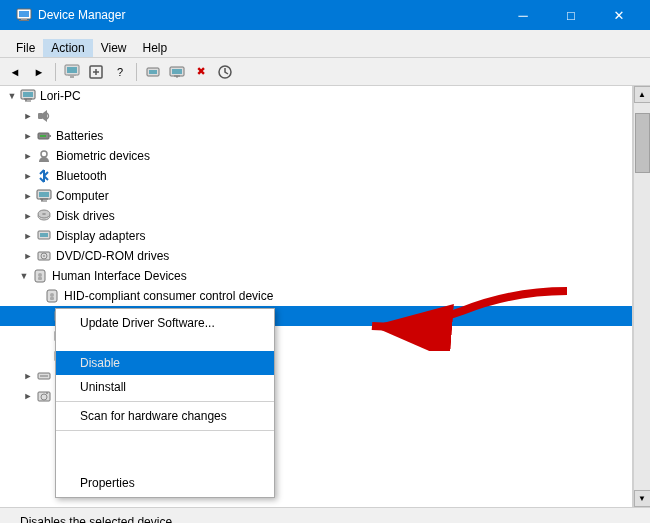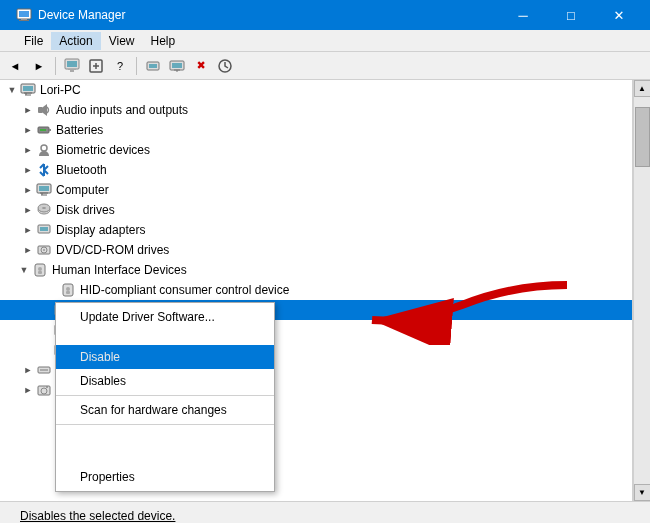--- a/index.html
+++ b/index.html
@@ -50,23 +50,23 @@
       cursor: pointer;
       display: flex;
       align-items: center;
       justify-content: center;
     }
 
     
     .menu-bar {
       background: #f0f0f0;
       display: flex;
-      height: 22px;
-      align-items: center;
-      padding: 0 16px;
+      height: 28px;
+      align-items: flex-end;
+      padding: 0 8px;
       border-bottom: 1px solid #d0d0d0;
     }
     .menu-item {
       padding: 2px 8px;
       cursor: pointer;
       font-size: 12px;
     }
     .menu-item.active { background: #c5dcf0; }
 
     
@@ -318,21 +318,20 @@
 
     <div class="tree-item" style="padding-left: 20px;">
       <span class="expand-icon">►</span>
       <span class="item-icon">
         <svg width="16" height="16" viewBox="0 0 16 16">
           <rect x="2" y="5" width="5" height="6" rx="1" fill="#888"></rect>
           <path d="M7 5l4-3v12l-4-3" fill="#888"></path>
           <path d="M11 5c1 1 1.5 2 1.5 3s-.5 2-1.5 3" stroke="#888" stroke-width="1.5" fill="none"></path>
         </svg>
       </span>
-      <span class="item-label">Audio inputs and outputs</span>
     </div>
 
     <div class="tree-item" style="padding-left: 20px;">
       <span class="expand-icon">►</span>
       <span class="item-icon">
         <svg width="16" height="16" viewBox="0 0 16 16">
           <rect x="2" y="5" width="11" height="6" rx="1" fill="#888" stroke="#666" stroke-width="1"></rect>
           <rect x="13" y="7" width="2" height="2" fill="#888"></rect>
           <rect x="4" y="7" width="6" height="2" fill="#4a4"></rect>
         </svg>
@@ -413,21 +412,21 @@
       <span class="item-icon">
         <svg width="16" height="16" viewBox="0 0 16 16">
           <rect x="3" y="2" width="10" height="12" rx="2" fill="#ddd" stroke="#777" stroke-width="1"></rect>
           <circle cx="8" cy="7" r="2" fill="#aaa"></circle>
           <rect x="6" y="9" width="4" height="3" rx="1" fill="#aaa"></rect>
         </svg>
       </span>
       <span class="item-label">Human Interface Devices</span>
     </div>
 
-    <div class="tree-item" style="padding-left: 60px;">
+    <div class="tree-item" style="padding-left: 44px;">
       <span class="item-icon">
         <svg width="16" height="16" viewBox="0 0 16 16">
           <rect x="3" y="2" width="10" height="12" rx="2" fill="#ddd" stroke="#777" stroke-width="1"></rect>
           <circle cx="8" cy="7" r="2" fill="#aaa"></circle>
           <rect x="6" y="9" width="4" height="3" rx="1" fill="#aaa"></rect>
         </svg>
       </span>
       <span class="item-label">HID-compliant consumer control device</span>
     </div>
 
@@ -483,21 +482,21 @@
           <circle cx="8" cy="9" r="3" fill="none" stroke="#888" stroke-width="1"></circle>
           <circle cx="11" cy="5" r="1" fill="#888"></circle>
         </svg>
       </span>
       <span class="item-label">Imaging devices</span>
     </div>
 
     <div class="context-menu">
       <div class="ctx-item">Update Driver Software...</div>
       <div class="ctx-item selected-ctx">Disable</div>
-      <div class="ctx-item">Disables</div>
+      <div class="ctx-item">Uninstall</div>
       <div class="ctx-separator"></div>
       <div class="ctx-item">Scan for hardware changes</div>
       <div class="ctx-separator"></div>
       <div class="ctx-item bold">Properties</div>
     </div>
 
     <div class="red-arrow">
       <svg width="260" height="80" viewBox="0 0 260 80">
         <defs>
           <marker id="arrowhead" markerWidth="10" markerHeight="7" refX="10" refY="3.5" orient="auto">

